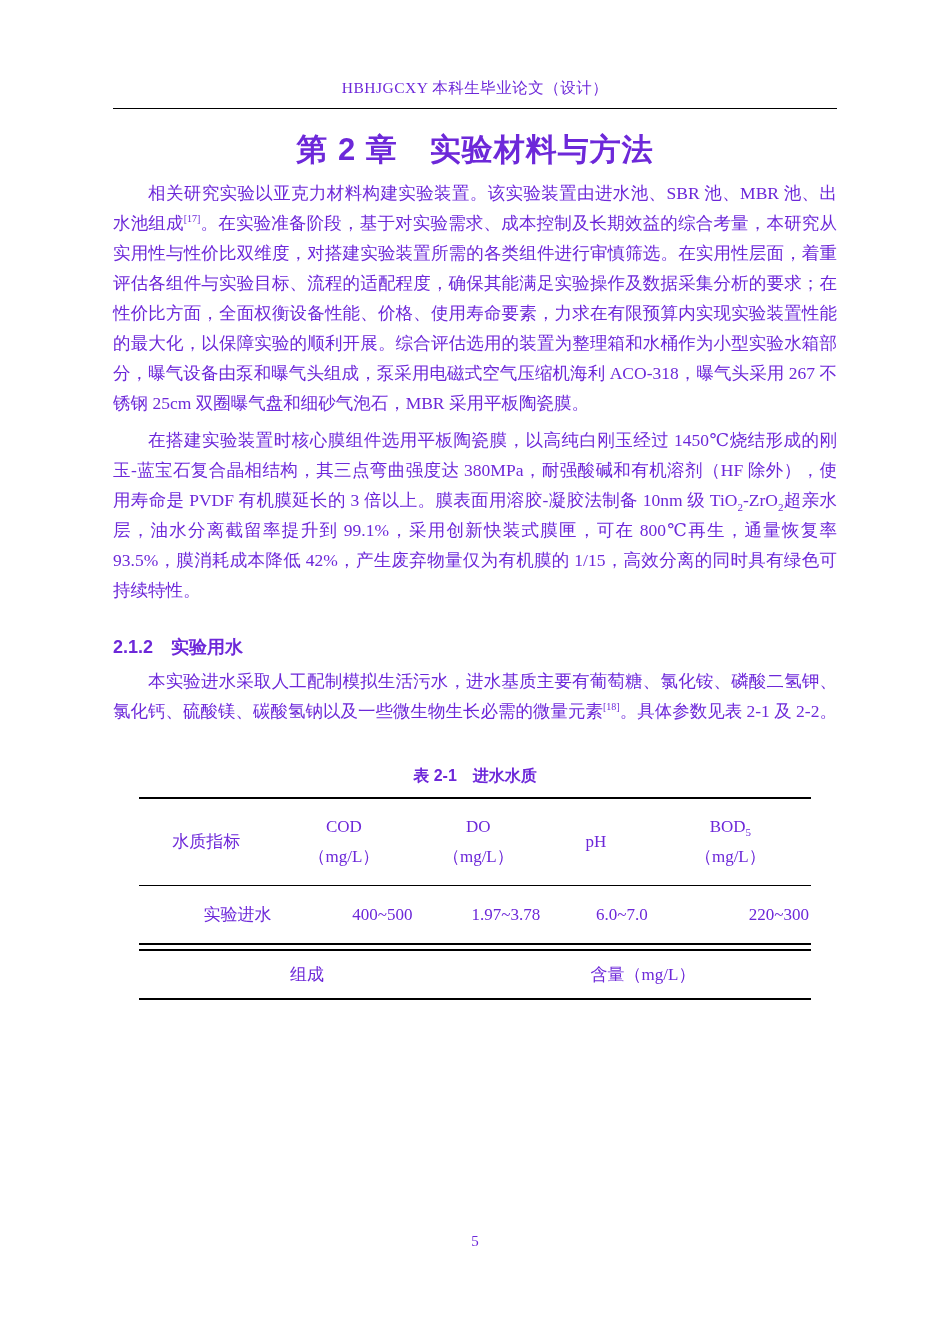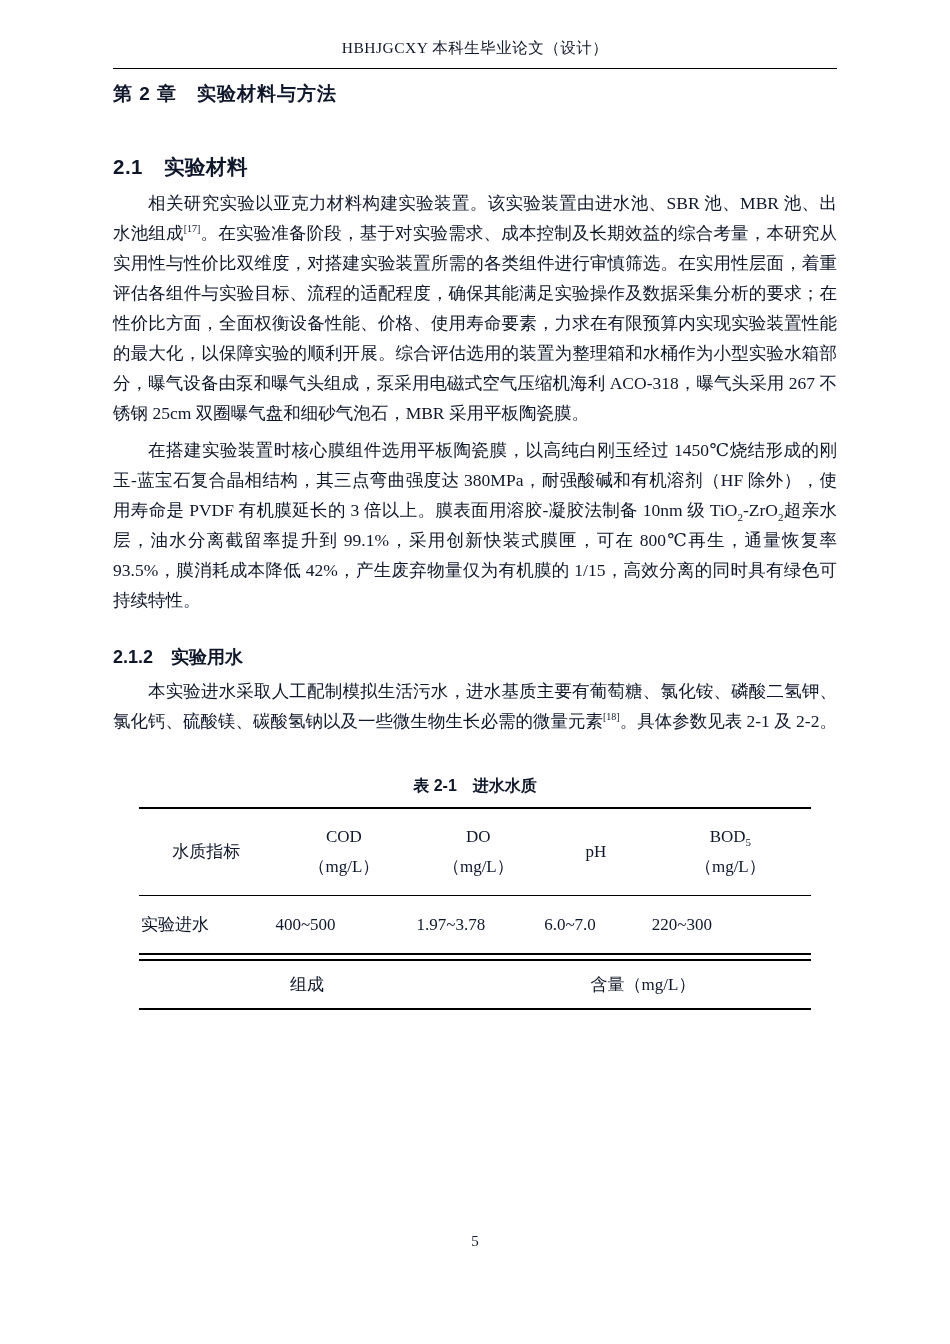--- a/index.html
+++ b/index.html
@@ -2,39 +2,40 @@
 <html><head>
 <meta charset="utf-8">
 <style>
   * { margin:0; padding:0; box-sizing:border-box; }
   html,body { background:#ffffff; }
   .page {
     position:relative;
     width:950px; height:1344px;
     margin:0 auto;
     background:#ffffff;
-    color:#0f172a;
-    padding:38px 113px 0 113px;
+    color:#6d28d9;
+    padding:78px 113px 0 113px;
     font-family:"Liberation Serif","DejaVu Serif",serif;
     overflow:hidden;
   }
   .header-text {
     text-align:center;
     font-size:15.5px;
     letter-spacing:0.5px;
   }
   .header-rule {
     border-bottom:1.6px solid #000;
     margin-top:9px;
   }
   .chapter-title {
     font-family:"Liberation Sans","DejaVu Sans",sans-serif;
-    font-size:19px;
+    font-size:31px;
     font-weight:bold;
-    margin-top:12px;
+    text-align:center;
+    margin-top:20px;
     letter-spacing:1px;
   }
   .sec-title {
     font-family:"Liberation Sans","DejaVu Sans",sans-serif;
     font-size:20.5px;
     font-weight:bold;
     margin-top:46px;
     letter-spacing:0.5px;
   }
   .subsec-title {
@@ -78,21 +79,21 @@
   table.t1 tr.head th {
     font-weight:normal;
     border-bottom:1.3px solid #000;
     padding:13px 2px;
     vertical-align:middle;
     text-align:center;
   }
   table.t1 tr.head th div { line-height:30px; }
   table.t1 tr.data td {
     padding:17px 2px;
-    text-align:left;
+    text-align:right;
   }
   table.t1 sub { font-size:11px; line-height:0; }
   table.t2 { border-bottom:2.2px solid #000; }
   table.t2 tr.head th {
     font-weight:normal;
     padding:12px 2px;
     text-align:center;
   }
   .col-label { width:20%; }
   .col-cod { width:21%; }
@@ -112,21 +113,20 @@
 
 <div class="page">
 
   <div>
     <div class="header-text">HBHJGCXY 本科生毕业论文（设计）</div>
     <div class="header-rule"></div>
   </div>
 
   <h1 class="chapter-title">第 2 章　实验材料与方法</h1>
 
-  <h2 class="sec-title">2.1　实验材料</h2>
 
 
   <p class="body"><span>相关研究实验以亚克力材料构建实验装置。该实验装置由进水池、SBR 池、MBR 池、出水池组成</span><sup>[17]</sup><span>。在实验准备阶段，基于对实验需求、成本控制及长期效益的综合考量，本研究从实用性与性价比双维度，对搭建实验装置所需的各类组件进行审慎筛选。在实用性层面，着重评估各组件与实验目标、流程的适配程度，确保其能满足实验操作及数据采集分析的要求；在性价比方面，全面权衡设备性能、价格、使用寿命要素，力求在有限预算内实现实验装置性能的最大化，以保障实验的顺利开展。综合评估选用的装置为整理箱和水桶作为小型实验水箱部分，曝气设备由泵和曝气头组成，泵采用电磁式空气压缩机海利 ACO-318，曝气头采用 267 不锈钢 25cm 双圈曝气盘和细砂气泡石，MBR 采用平板陶瓷膜。</span></p>
 
   <p class="body"><span>在搭建实验装置时核心膜组件选用平板陶瓷膜，以高纯白刚玉经过 1450℃烧结形成的刚玉-蓝宝石复合晶相结构，其三点弯曲强度达 380MPa，耐强酸碱和有机溶剂（HF 除外），使用寿命是 PVDF 有机膜延长的 3 倍以上。膜表面用溶胶-凝胶法制备 10nm 级 TiO</span><sub>2</sub><span>-ZrO</span><sub>2</sub><span>超亲水层，油水分离截留率提升到 99.1%，采用创新快装式膜匣，可在 800℃再生，通量恢复率 93.5%，膜消耗成本降低 42%，产生废弃物量仅为有机膜的 1/15，高效分离的同时具有绿色可持续特性。</span></p>
 
   <h3 class="subsec-title">2.1.2　实验用水</h3>
 
   <p class="body"><span>本实验进水采取人工配制模拟生活污水，进水基质主要有葡萄糖、氯化铵、磷酸二氢钾、氯化钙、硫酸镁、碳酸氢钠以及一些微生物生长必需的微量元素</span><sup>[18]</sup><span>。具体参数见表 2-1 及 2-2。</span></p>
 

